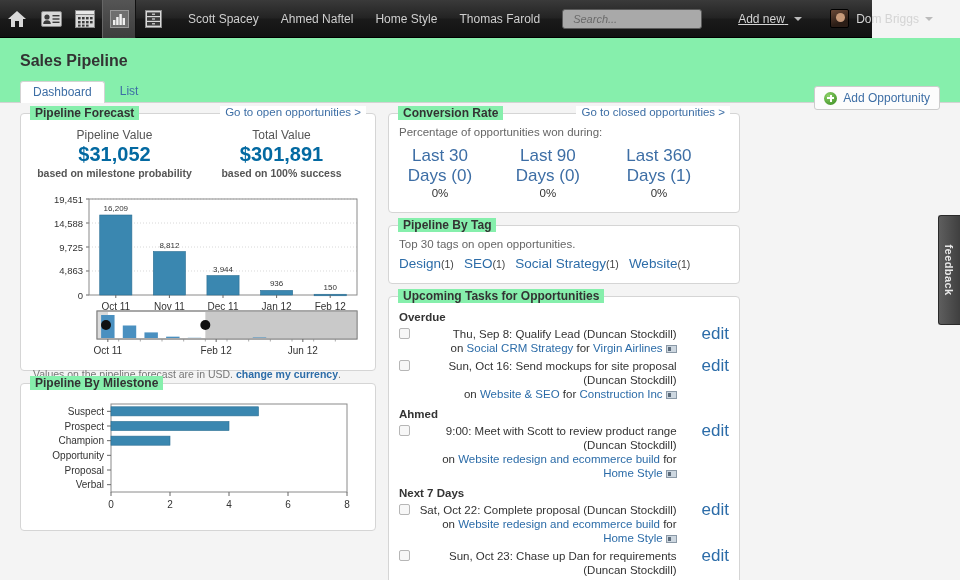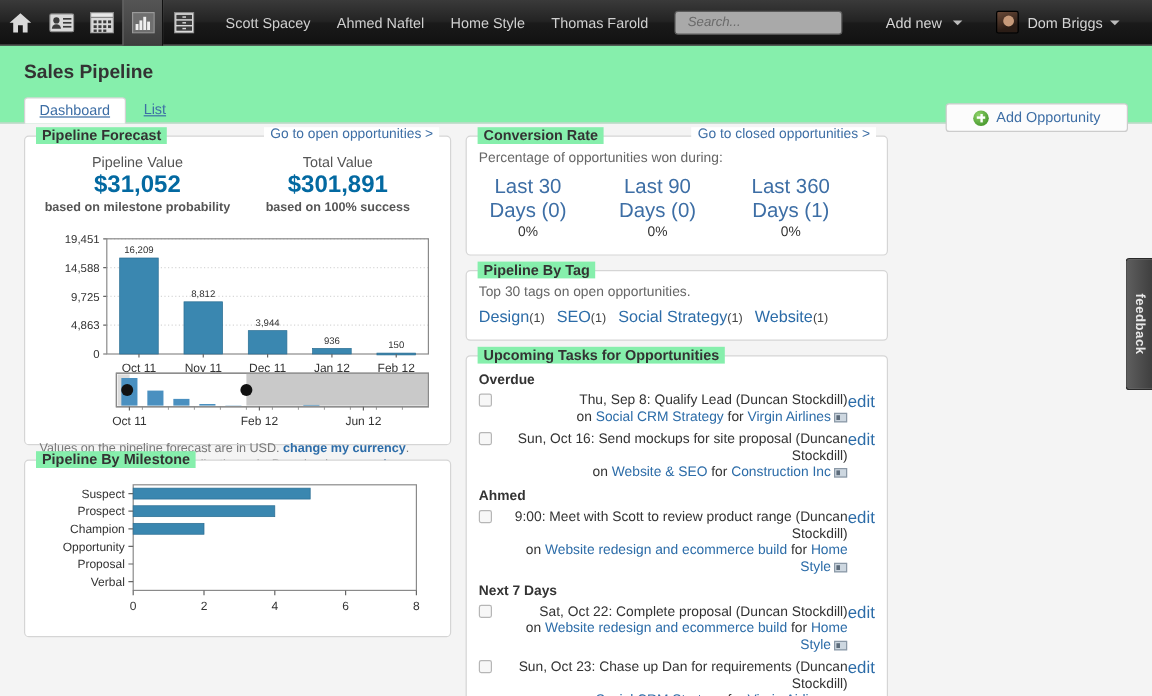--- a/index.html
+++ b/index.html
@@ -9,21 +9,21 @@
     font-family:"Liberation Sans", sans-serif;
     font-size:12px;
     background:#f4f4f4;
     color:#333;
     overflow:hidden;
     position:relative;
   }
 
   
   .topnav{
-    height:38px; width:960px;
+    height:38px; width:872px;
     background:linear-gradient(to bottom,#3a3a3a 0%,#232323 48%,#1a1a1a 52%,#111 100%);
     display:flex; align-items:center;
     border-bottom:1px solid #000;
     position:relative;
   }
   .navicons{ display:flex; align-items:stretch; height:38px; }
   .navicon{
     width:34px; height:38px;
     display:flex; align-items:center; justify-content:center;
     cursor:pointer;
@@ -44,21 +44,21 @@
     background:#a9a9a9;
     border:1px solid #5a5a5a; border-radius:3px;
     color:#5c5c5c; font-size:11px;
     padding:0 10px; outline:none;
     font-family:"Liberation Sans", sans-serif;
     font-style:italic;
   }
   .searchbox::placeholder{ color:#6a6a6a; }
   .addnew{
     color:#d4d4d4; font-size:12px; margin-left:36px; margin-right:8px;
-    cursor:pointer; white-space:nowrap;
+    cursor:pointer; white-space:nowrap;text-decoration:underline;
   }
   .caret{
     display:inline-block; width:0; height:0;
     border-left:4px solid transparent; border-right:4px solid transparent;
     border-top:4px solid #bbb; margin-left:6px; vertical-align:middle;
   }
   .divider-v{ width:1px; height:26px; background:#3c3c3c; margin:0 10px; }
   .userbox{ display:flex; align-items:center; cursor:pointer; }
   .avatar{
     width:19px; height:19px; border-radius:2px;
@@ -89,32 +89,32 @@
     border-bottom:1px solid #d3d3d3;
     margin-left:0; padding-left:20px;
     margin-top:-1px;
     position:relative; left:-20px; width:960px;
     height:22px;
   }
   .tab{
     padding:3px 12px 4px 12px; font-size:12px;
     color:#3d6ea5; cursor:pointer;
     border:1px solid transparent; border-bottom:none;
-    margin-right:2px; line-height:14px;text-decoration:underline;
+    margin-right:2px; line-height:14px;
   }
   .tab.active{
     background:#fff; color:#3d6ea5;
     border-color:#d3d3d3;
     border-radius:3px 3px 0 0;
     position:relative; top:1px;
   }
   .addopp{
     position:absolute; right:20px; top:86px;
     background:#fcfcfc; border:1px solid #ccc; border-radius:3px;
-    padding:4px 22px; font-size:12px; color:#3d6ea5;
+    padding:4px 9px; font-size:12px; color:#3d6ea5;
     display:flex; align-items:center; cursor:pointer;
   }
   .plusicon{
     width:13px; height:13px; border-radius:50%;
     background:radial-gradient(circle at 35% 30%,#8fd36a 0%,#4a9a2f 75%);
     margin-right:6px; position:relative; flex:none;
   }
   .plusicon::before, .plusicon::after{
     content:""; position:absolute; background:#fff;
   }
@@ -182,21 +182,21 @@
     padding:1px 0 3px 0; font-size:11.5px; line-height:14px;text-align:right;
   }
   .chk{
     width:11px; height:11px; flex:none;
     border:1px solid #b6b6b6; border-radius:2px;
     background:#f7f7f7; margin:1px 6px 0 0; cursor:pointer;
   }
   .task-text{ flex:1; color:#333; }
   .task-sub{ color:#333; }
   .task-sub a{ color:#2c6ca8; text-decoration:none; cursor:pointer; }
-  .edit{ color:#2c6ca8; font-size:14px; cursor:pointer; margin-left:0; flex:none; }
+  .edit{ color:#2c6ca8; font-size:17px; cursor:pointer; margin-left:25px; flex:none; }
   .oppicon{
     display:inline-block; width:11px; height:8px;
     border:1px solid #8a98a6; background:#cdd7e0;
     vertical-align:-1px; margin-left:3px; position:relative;
   }
   .oppicon::before{
     content:""; position:absolute; left:1px; top:1px;
     width:3px; height:4px; background:#5c6b7a;
   }
 

